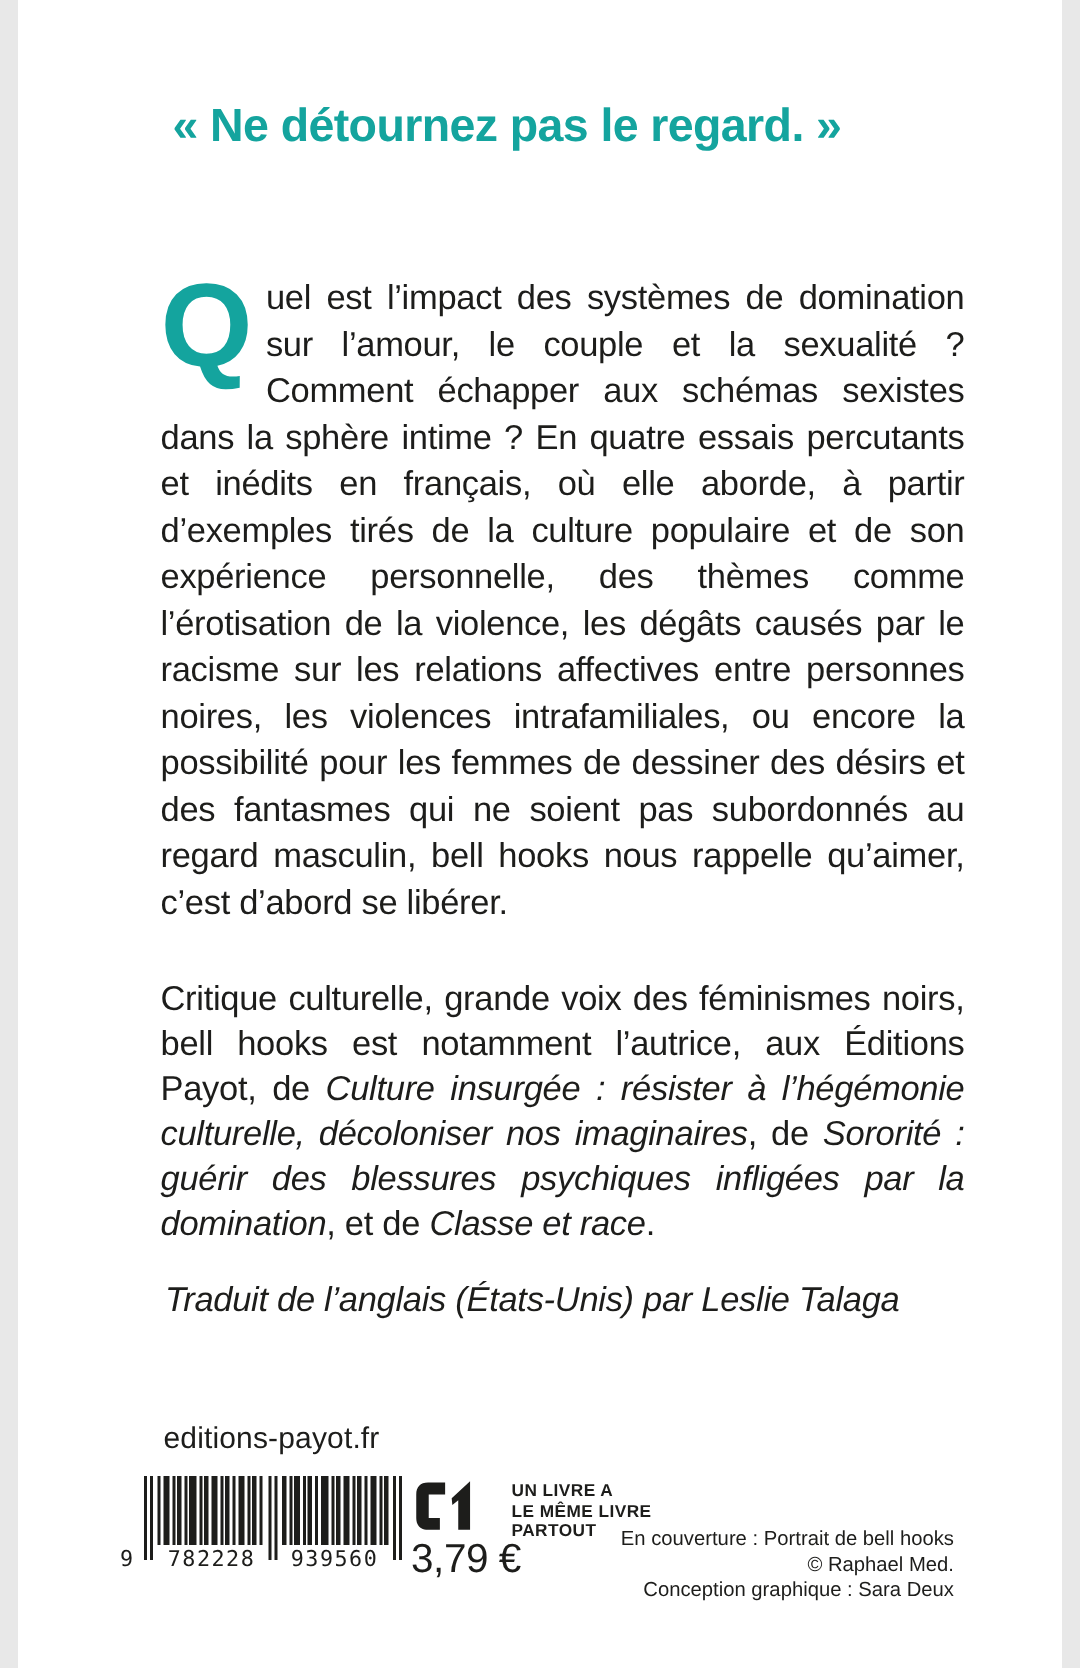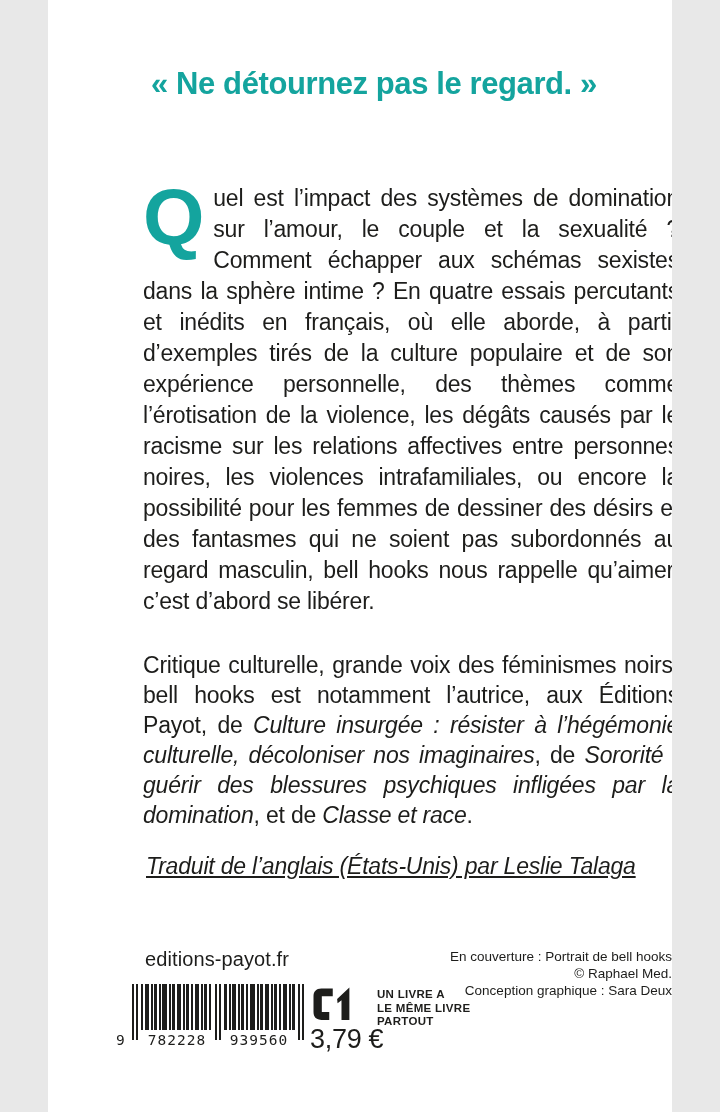--- a/index.html
+++ b/index.html
@@ -1,18 +1,18 @@
 <!DOCTYPE html>
 <html lang="fr"><head>
 <meta charset="utf-8">
 <style>
   html,body{margin:0;padding:0;background:#e8e8e8;}
   .page{
     position:relative;
-    width:624px;height:1112px;
+    width:696px;height:1112px;
     margin:0 auto;
     background:#ffffff;
     font-family:"Liberation Sans", sans-serif;
     color:#1d1d1b;
     overflow:hidden;
   }
   .teal{color:#14a49e;}
   .headline{
     position:absolute;left:103px;top:66px;
     font-size:31px;font-weight:700;letter-spacing:-0.4px;
@@ -32,21 +32,20 @@
   .bio{
     position:absolute;left:95px;top:627px;width:536px;
     font-size:23px;line-height:30px;letter-spacing:-0.2px;
     text-align:justify;
   }
   .italic{font-style:italic;}
   .translator{
     position:absolute;left:98px;top:853px;
     font-size:23px;font-style:italic;letter-spacing:-0.2px;
     white-space:nowrap;
-    text-decoration:underline;
   }
   .website{
     position:absolute;left:97px;top:948px;
     font-size:20px;letter-spacing:0.1px;
   }
   .barcode{
     position:absolute;left:68px;top:984px;width:190px;height:64px;
   }
   .barcode svg{display:block;}
   .barcode .digits span{
@@ -61,21 +60,21 @@
   .price-logo-text{
     position:absolute;left:329px;top:988px;
     font-size:11.5px;font-weight:700;line-height:13.5px;letter-spacing:0.3px;
     white-space:nowrap;
   }
   .price{
     position:absolute;left:262px;top:1024px;
     font-size:27px;letter-spacing:-0.3px;
   }
   .credits{
-    position:absolute;left:300px;top:948px;width:324px;
+    position:absolute;left:300px;top:1017px;width:324px;
     font-size:13.5px;line-height:17px;text-align:right;
   }
 </style>
 </head>
 <body>
 
 <div class="page">
 
   <div class="headline teal" style="color: rgb(20, 164, 158);">«&nbsp;Ne détournez pas le regard.&nbsp;»</div>
 

